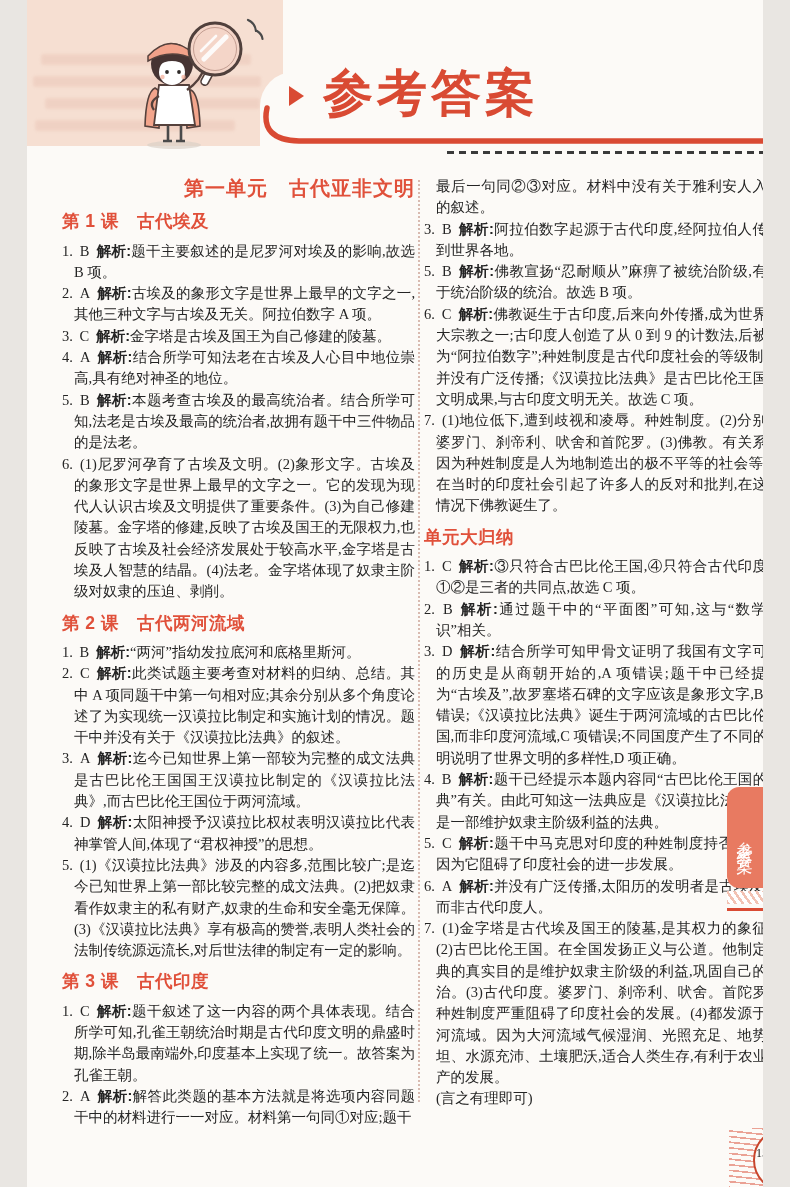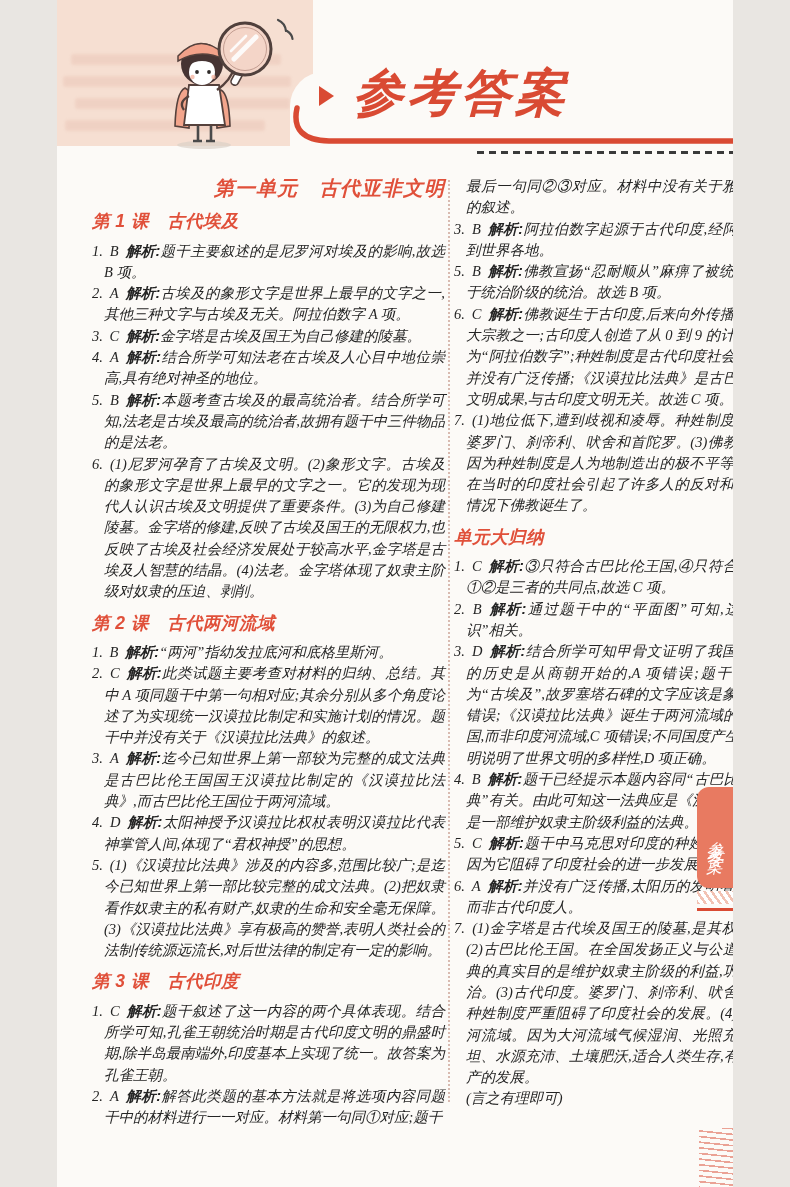--- a/index.html
+++ b/index.html
@@ -5,23 +5,23 @@
   :root{
     --paper:#fcfaf7;
     --accent:#d94a33;
     --heading:#e0503a;
     --tab:#e87a61;
     --panel:#f6dfd2;
     --ink:#242424;
   }
   html,body{margin:0;padding:0;background:#e9e6e2;}
   .page{
-    position:relative;width:676px;height:1187px;margin:0 auto;
+    position:relative;width:736px;height:1187px;margin:0 auto;
     background:var(--paper);overflow:hidden;
-    font-family:"Liberation Serif","DejaVu Serif",serif;color:var(--ink);font-style:italic;
+    font-family:"Liberation Serif","DejaVu Serif",serif;color:var(--ink);
   }
   
   .panel{position:absolute;left:0;top:0;width:256px;height:146px;background:var(--panel);border-radius:0 0 10px 0;}
   .bleed{position:absolute;background:#dba392;opacity:.22;filter:blur(1.6px);border-radius:3px;}
   .corner-card{position:absolute;left:233px;top:72px;width:72px;height:74px;background:var(--paper);border-top-left-radius:34px;}
   .mascot{position:absolute;left:75px;top:6px;width:170px;height:150px;}
   .tri{position:absolute;left:262px;top:86px;width:0;height:0;
        border-left:15px solid var(--accent);border-top:10px solid transparent;border-bottom:10px solid transparent;}
   .big-title{position:absolute;left:296px;top:68px;margin:0;
        font-family:"Liberation Sans","DejaVu Sans",sans-serif;

